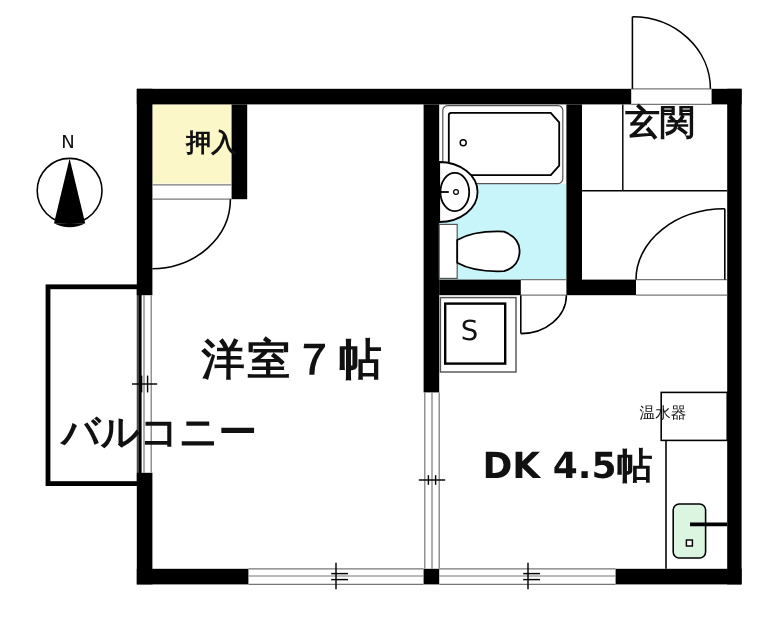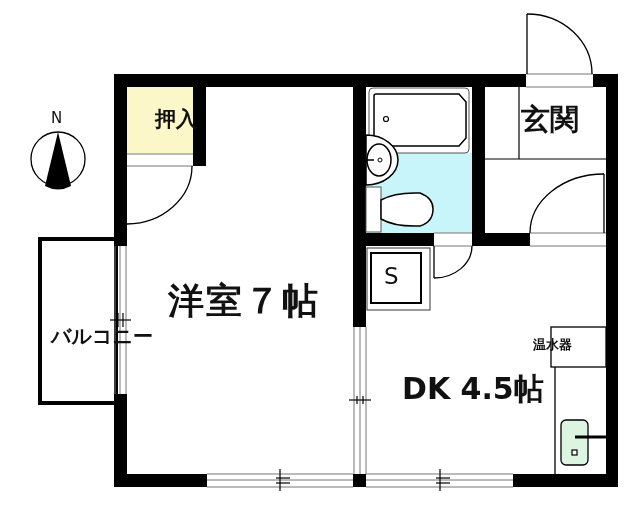--- a/index.html
+++ b/index.html
@@ -2,24 +2,24 @@
 <html><head>
 <meta charset="utf-8">
 <style>
   html, body { margin: 0; padding: 0; background: #ffffff; }
   body { width: 640px; height: 520px; position: relative; overflow: hidden;
          font-family: "DejaVu Sans", "Liberation Sans", sans-serif; }
   #plan { position: absolute; left: 0; top: 0; width: 640px; height: 520px; }
   .lbl { position: absolute; color: #111; white-space: nowrap; line-height: 1; font-weight: bold; }
   .lbl-closet { left: 137px; top: 109px; font-size: 21px; margin-left: 18px; }
   .lbl-western { left: 168px; top: 283px; font-size: 36px; letter-spacing: 2px; }
-  .lbl-balcony { left: 51px; top: 328px; font-size: 20px; font-weight: bold; font-family: Liberation Mono, monospace; }
-  .lbl-genkan { left: 521px; top: 105px; font-size: 29px; }
+  .lbl-balcony { left: 51px; top: 344px; font-size: 32px; font-weight: bold; }
+  .lbl-genkan { left: 521px; top: 88px; font-size: 29px; }
   .lbl-dk { left: 402px; top: 374px; font-size: 30px; }
-  .lbl-heater { left: 533px; top: 338px; font-size: 13px; font-weight: bold; }
+  .lbl-heater { left: 533px; top: 338px; font-size: 13px; font-weight: normal; }
   .lbl-s { left: 384px; top: 265px; font-size: 23px; font-weight: normal; }
   .lbl-n { left: 51px; top: 111px; font-size: 15px; font-weight: normal; }
 </style>
 </head>
 <body>
 
 <svg id="plan" viewBox="0 0 640 520" xmlns="http://www.w3.org/2000/svg">
 
   <rect x="127" y="87" width="66" height="66" fill="#fbf7c8"></rect>
   <rect x="366" y="153" width="106" height="80" fill="#c8f5fa"></rect>

